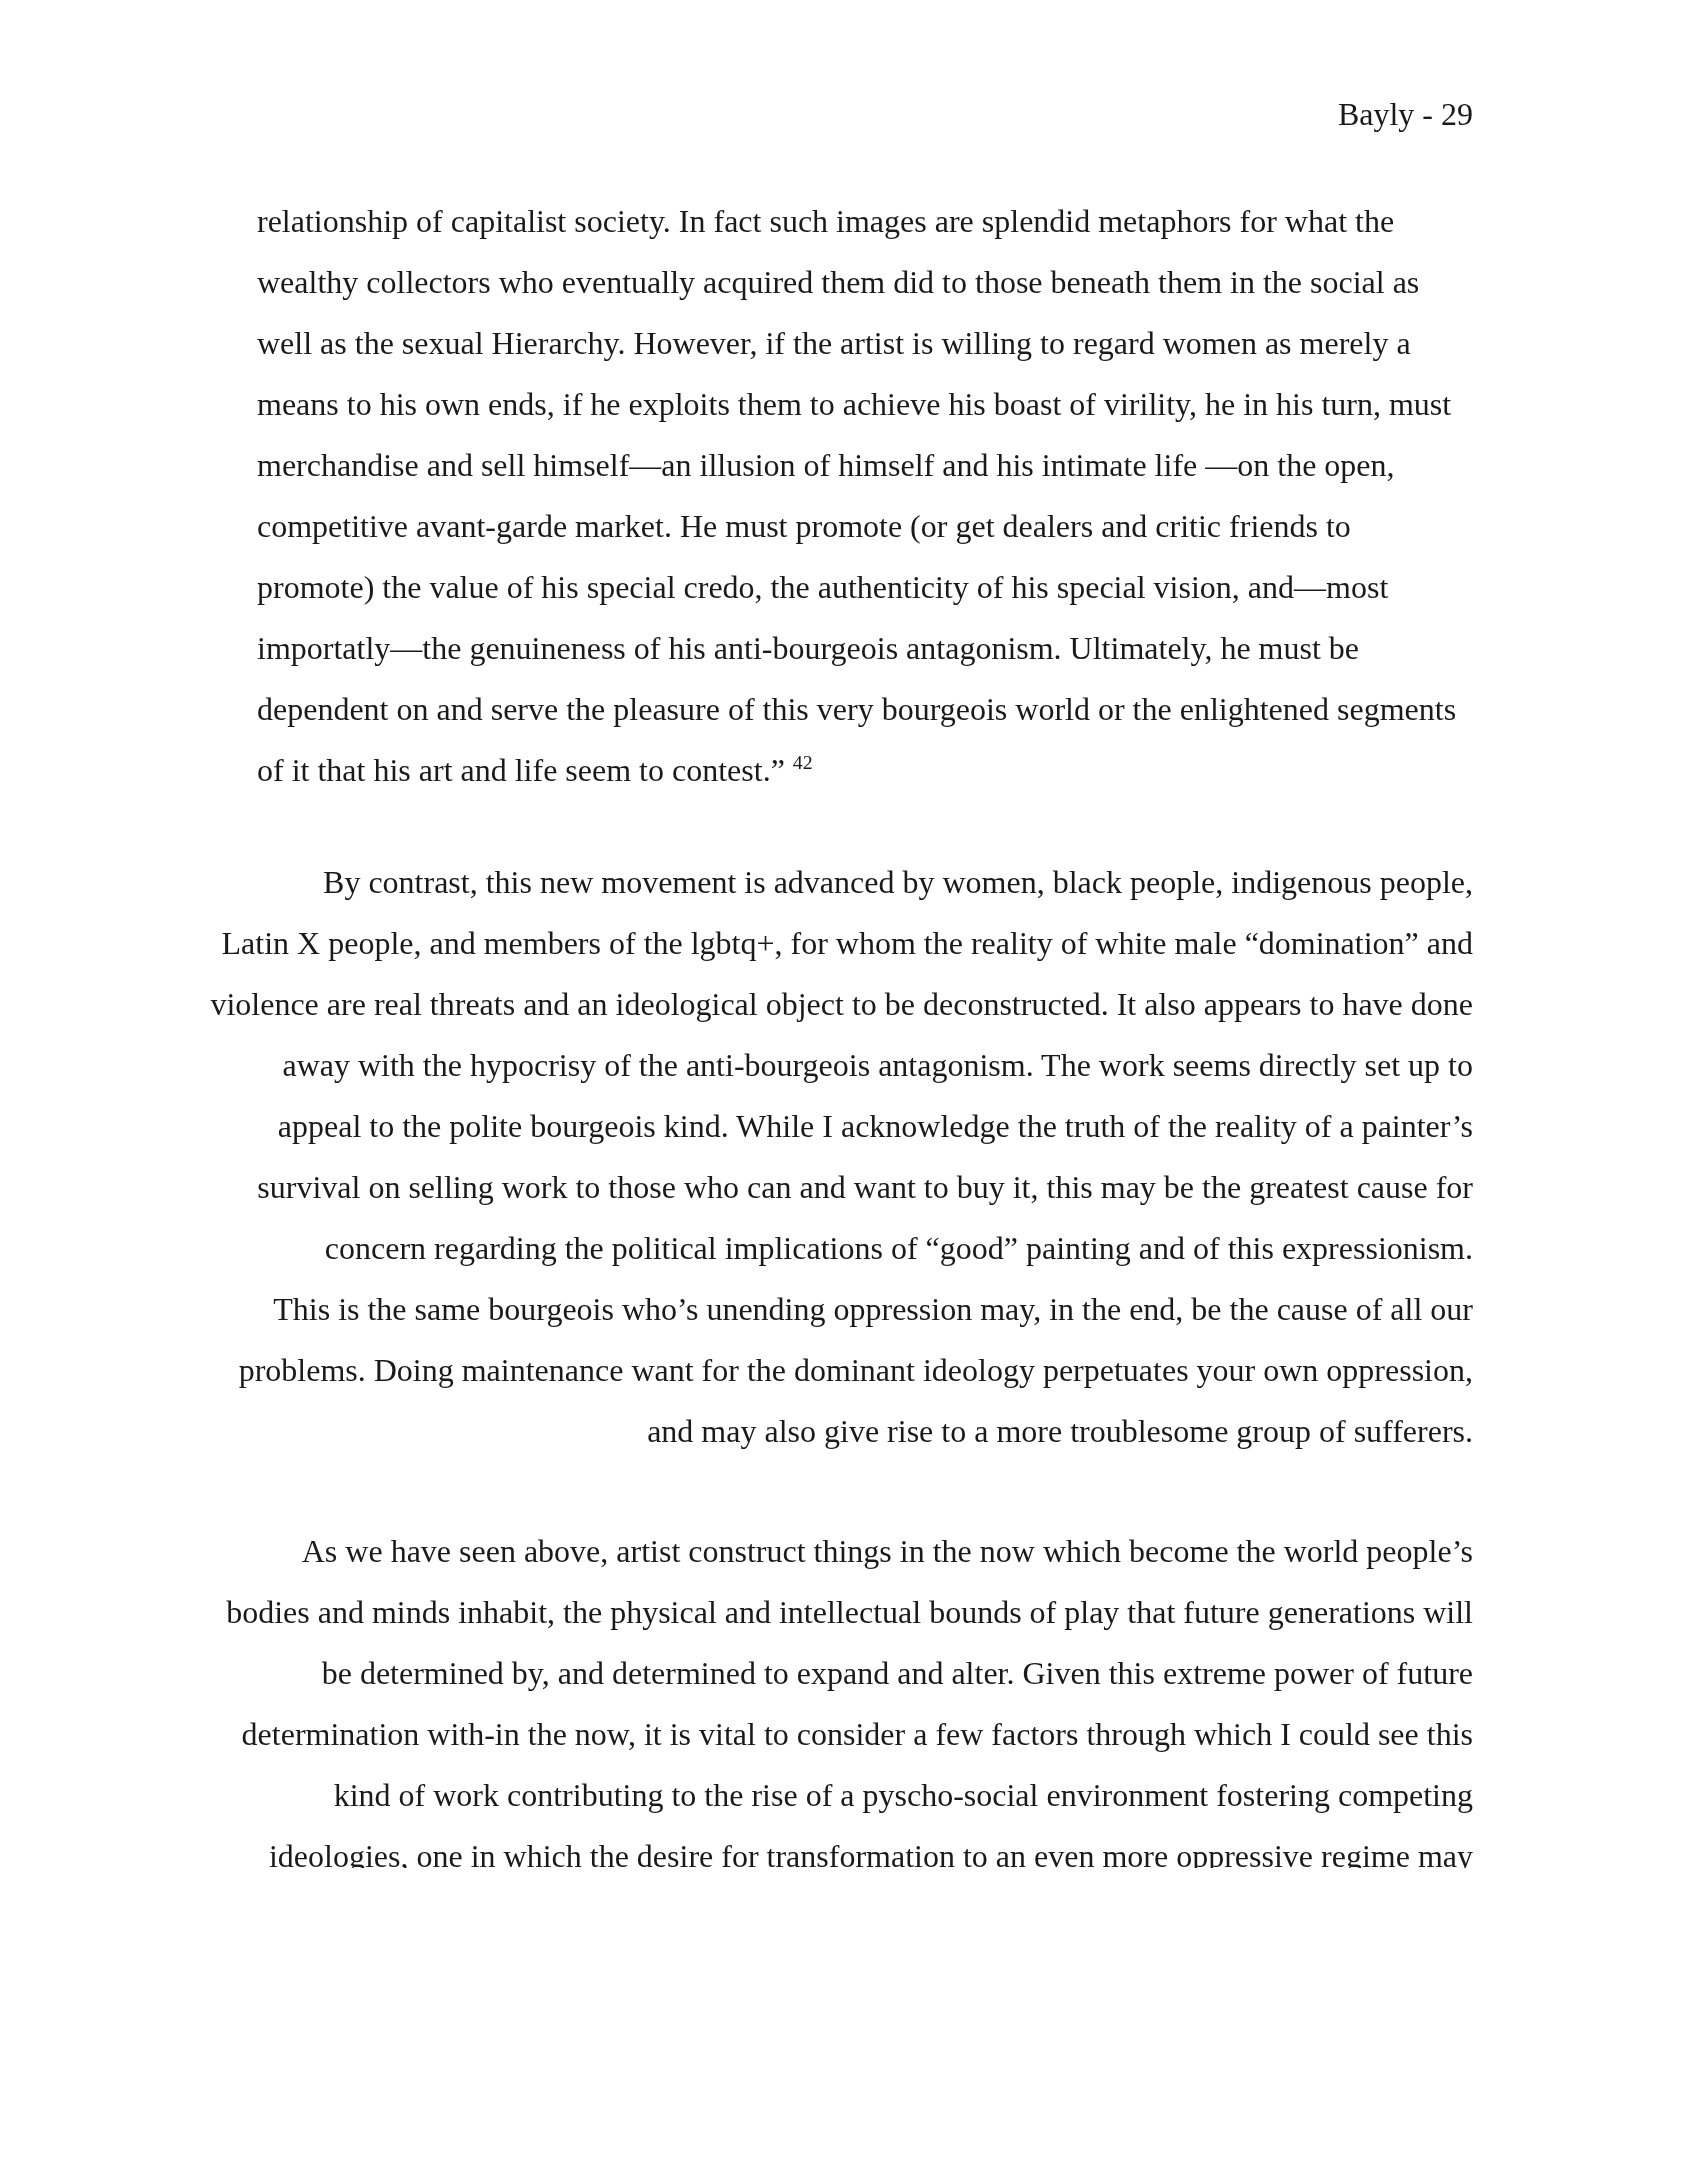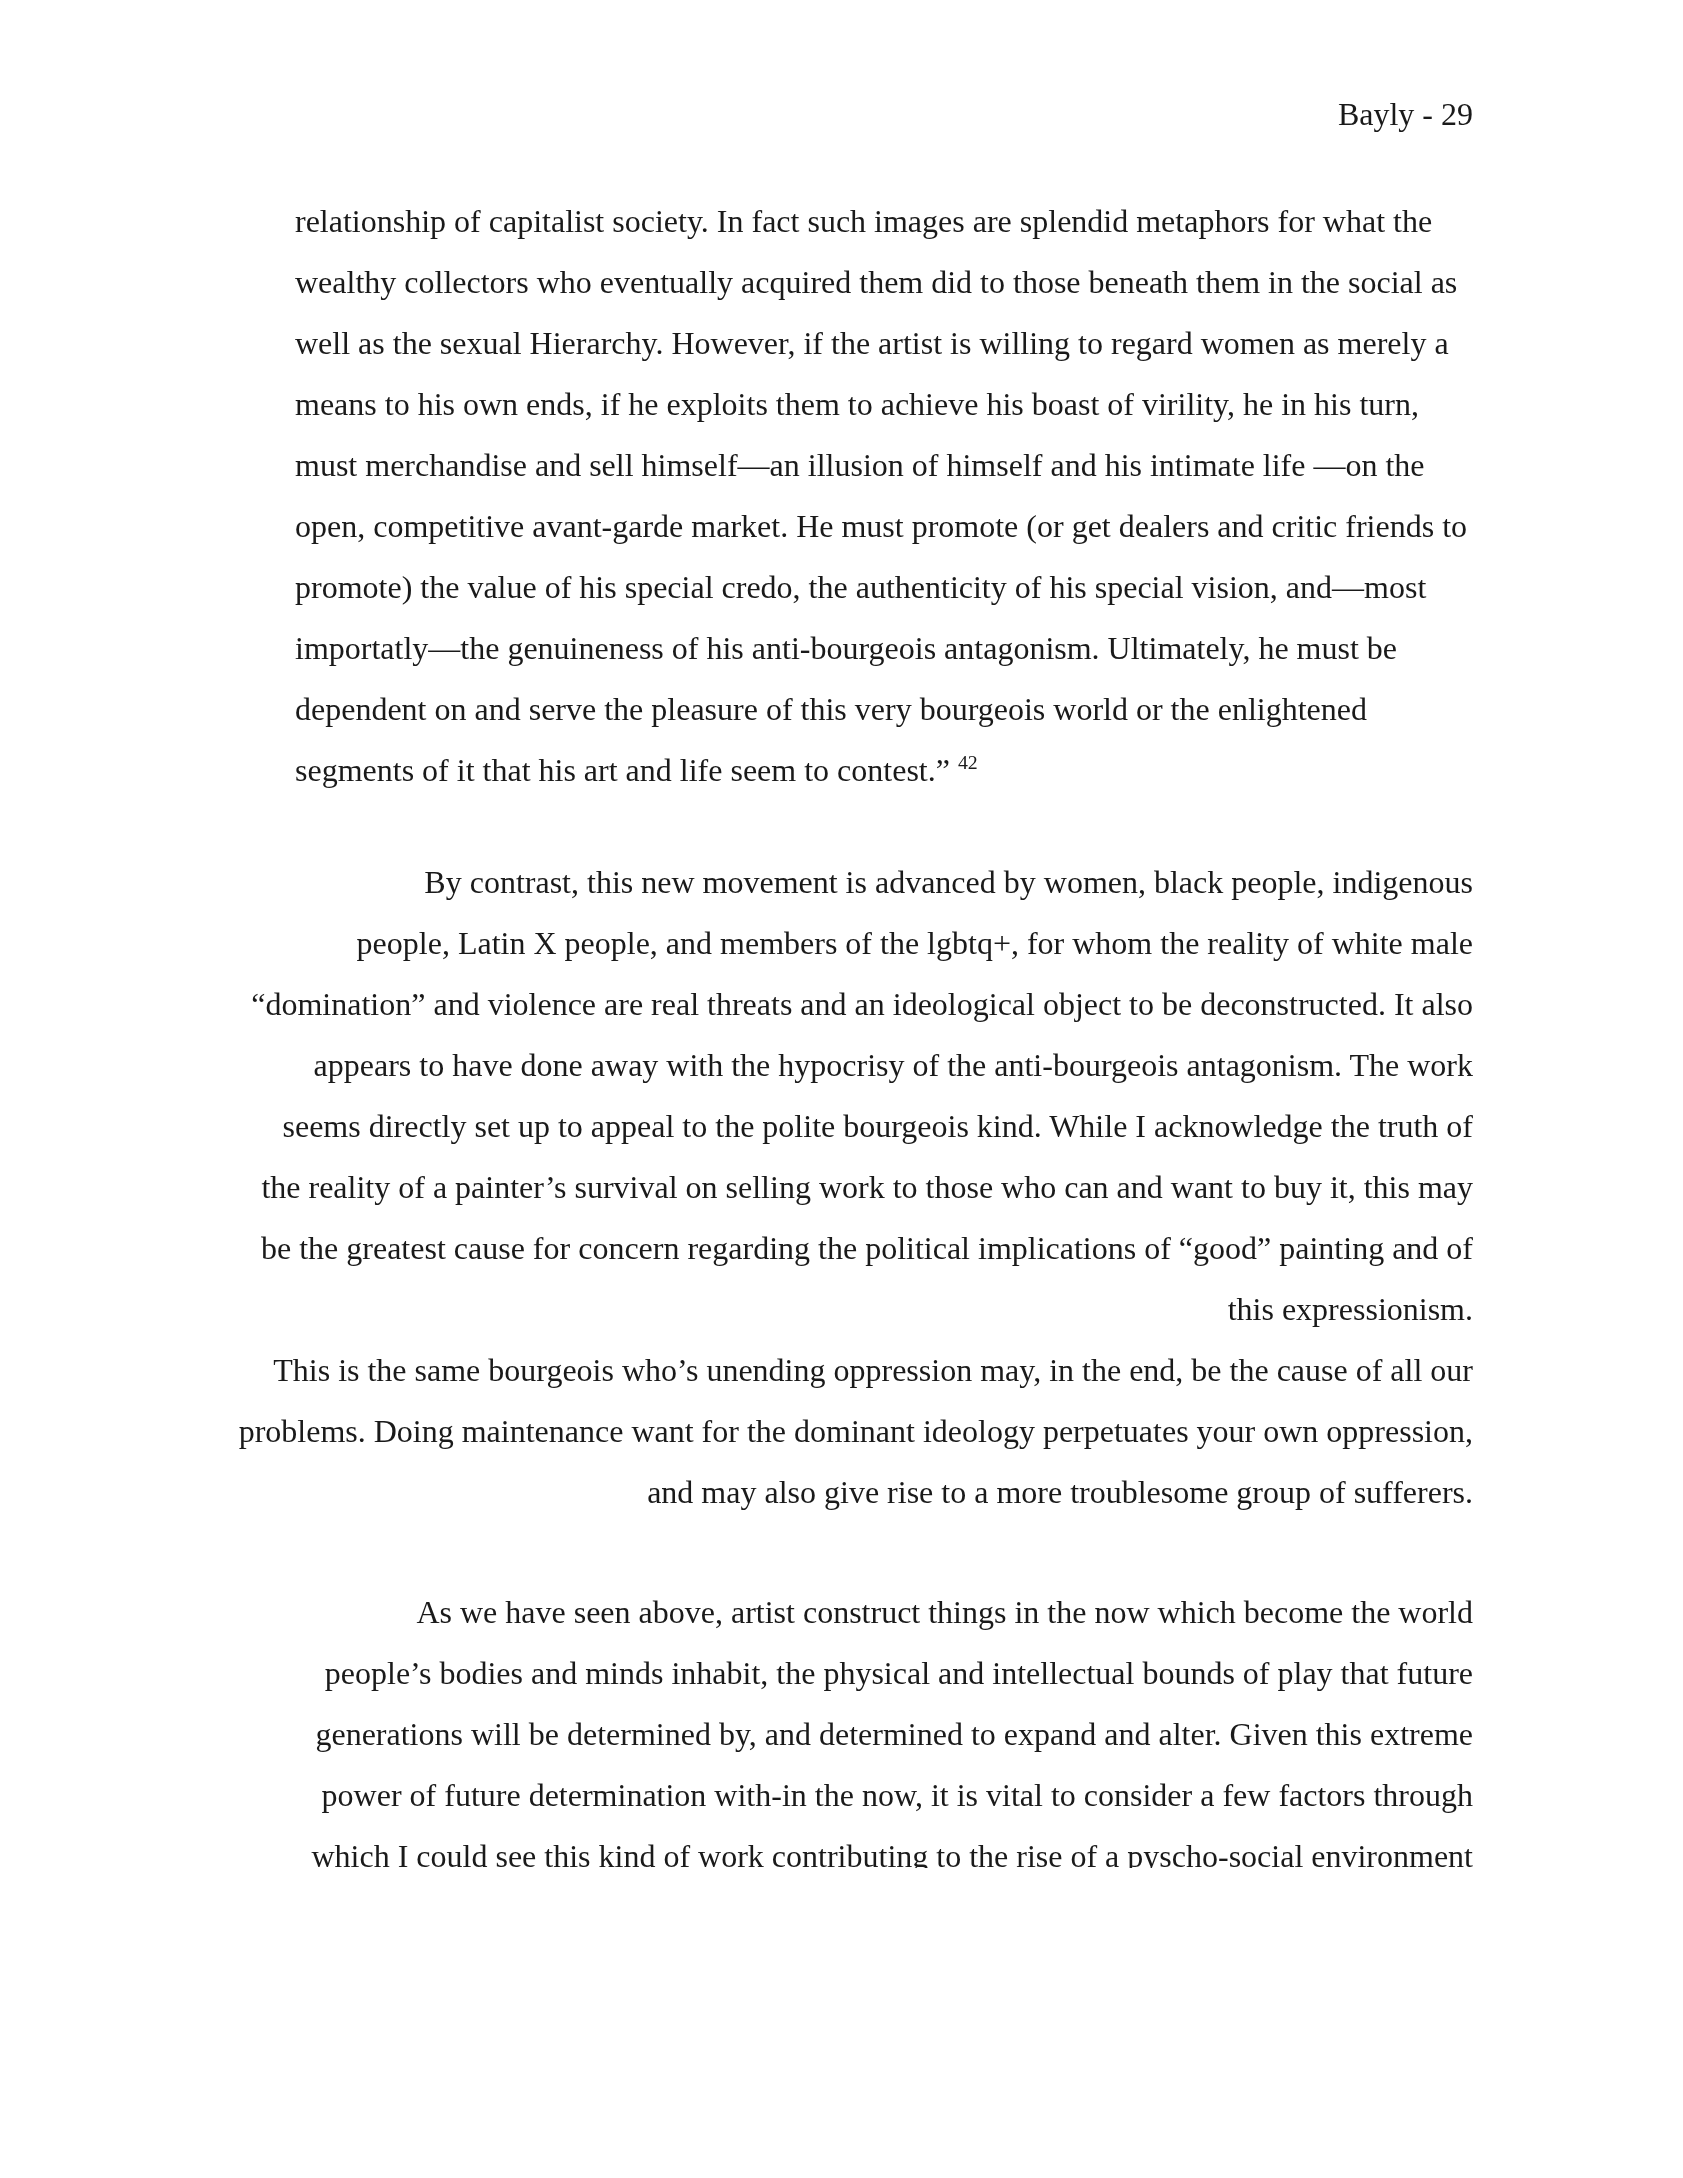--- a/index.html
+++ b/index.html
@@ -11,21 +11,20 @@
     color: #1a1a1a;
   }
   .page {
     position: relative;
     width: 1683px;
     height: 1868px;
     background: #ffffff;
     overflow: hidden;
     font-size: 32px;
     line-height: 61px;
-    padding-left: 38px;
   }
   .page-header {
     padding-top: 94px;
     text-align: right;
     margin-right: 210px;
     line-height: 40px;
   }
   .content {
     margin-left: 198px;
     margin-right: 210px;

